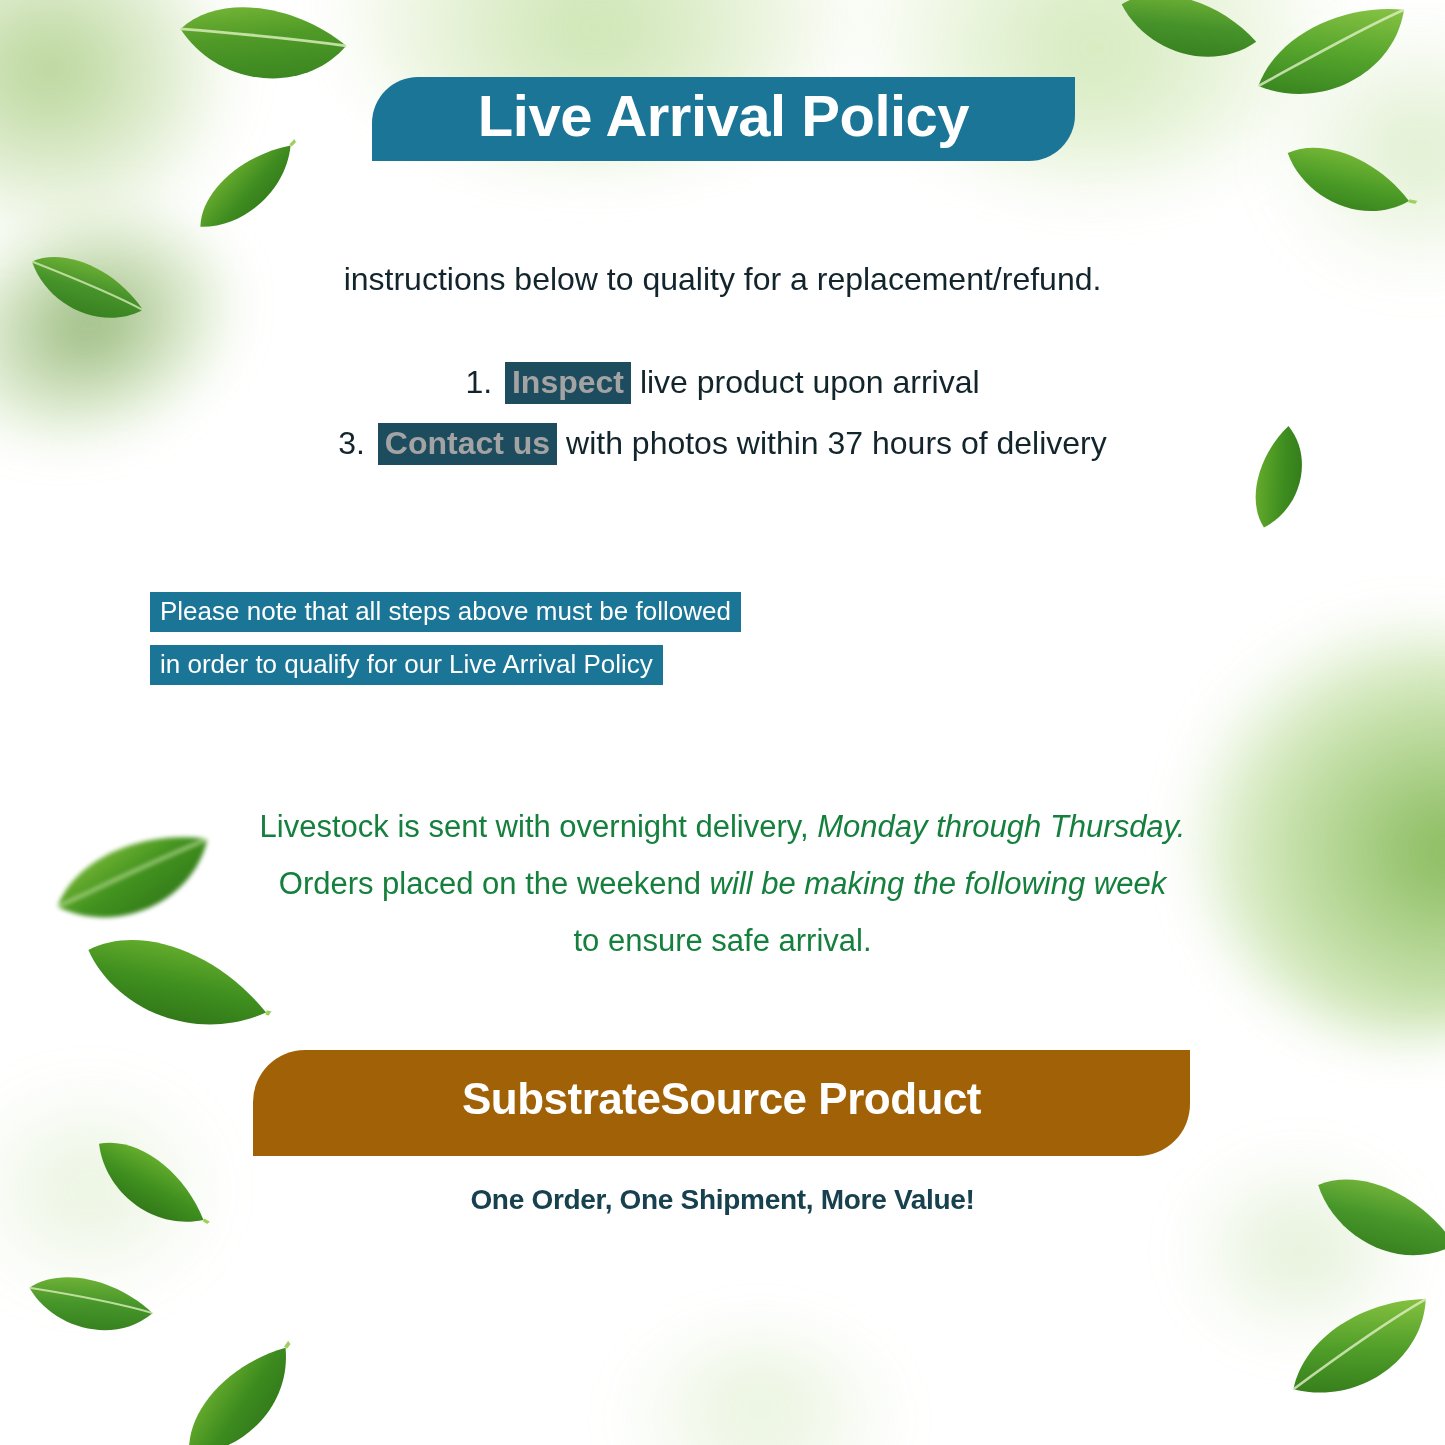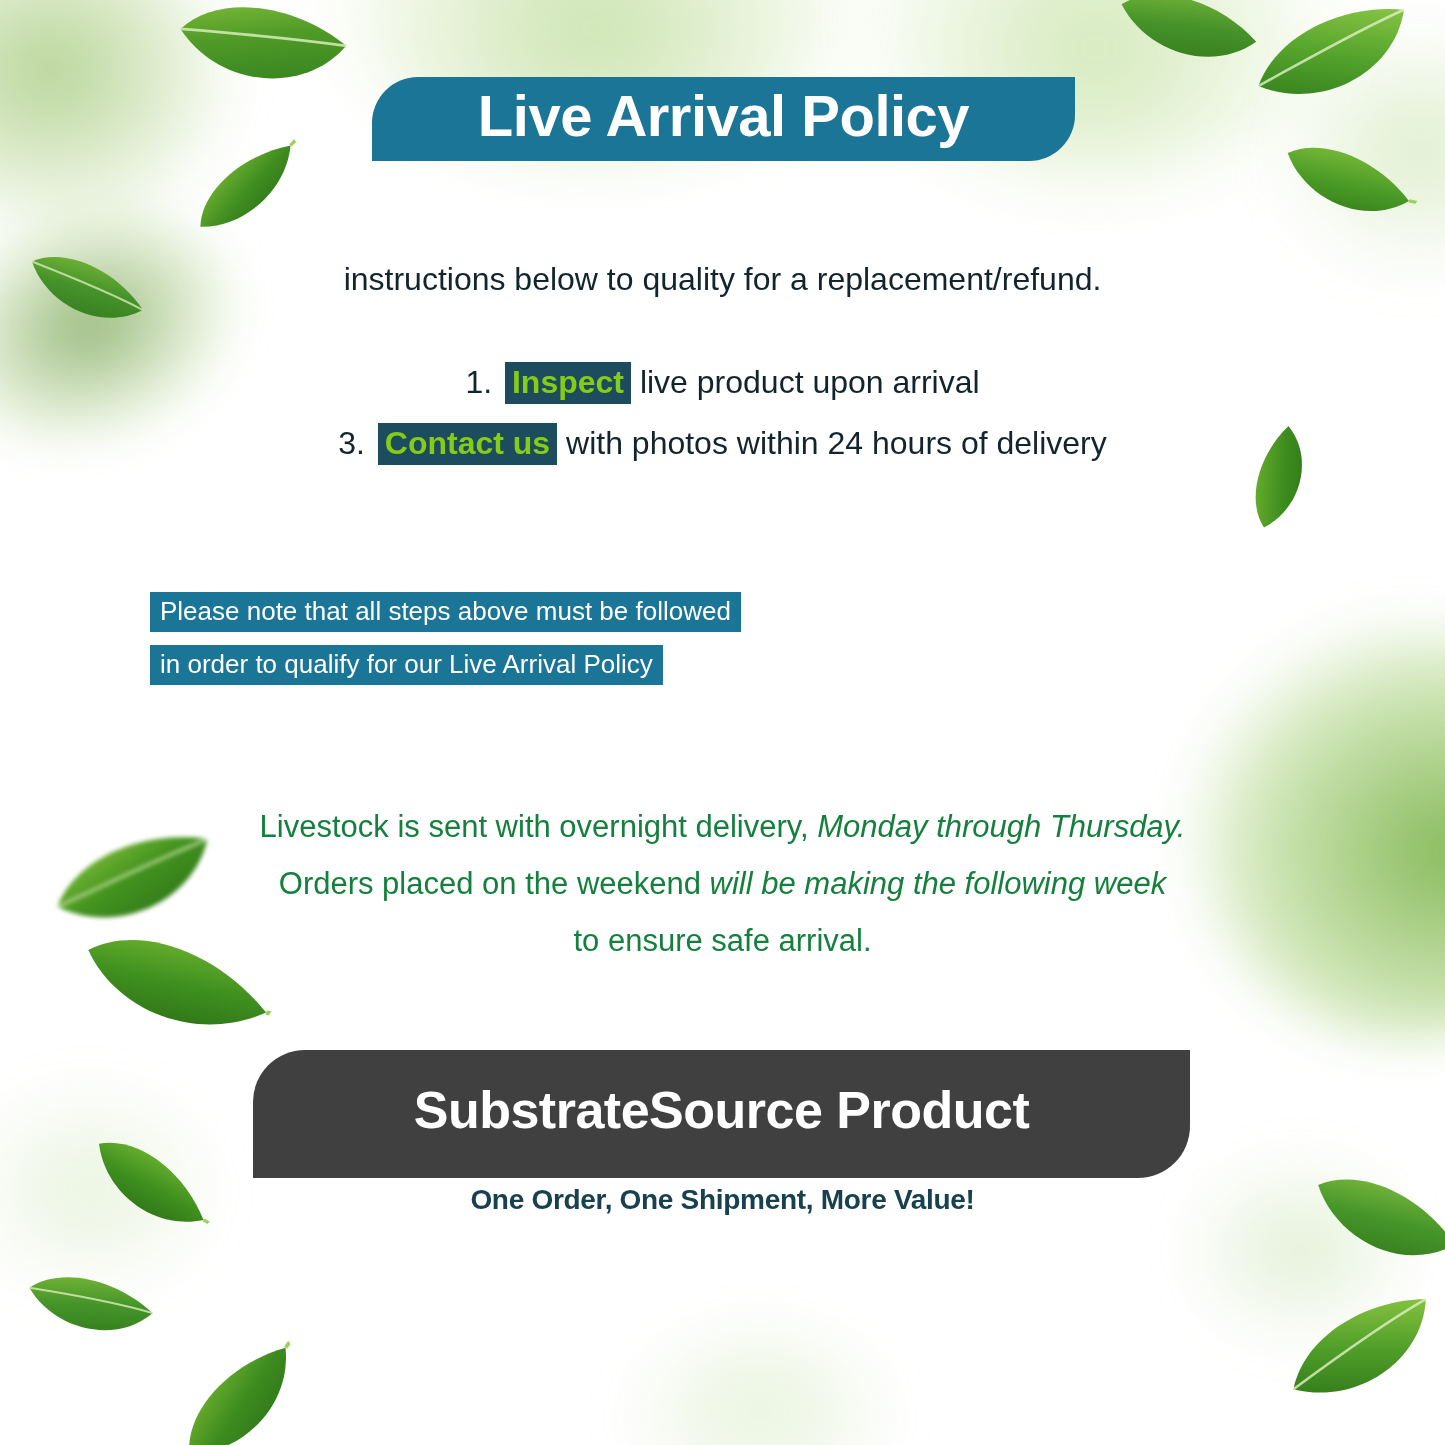--- a/index.html
+++ b/index.html
@@ -83,24 +83,24 @@
     width: 703px; height: 84px;
     background: #1b7596;
     border-radius: 46px 0 46px 0;
     font-size: 58px;
     line-height: 1;
     padding-bottom: 6px;
   }
 
   #product-banner {
     left: 253px; top: 1050px;
-    width: 937px; height: 128px;
-    background: #404040;
+    width: 937px; height: 106px;
+    background: #a16207;
     border-radius: 52px 0 52px 0;
-    font-size: 52px;
+    font-size: 44px;
     line-height: 1;
     padding-bottom: 8px;
   }
 
   .intro {
     position: absolute;
     left: 150px; top: 192px;
     width: 1145px;
     text-align: center;
     font-size: 32px;
@@ -115,21 +115,21 @@
     width: 1145px;
     text-align: center;
     font-size: 32px;
     line-height: 1.92;
     color: #12242c;
   }
   .step { white-space: nowrap; }
   .num { margin-right: 4px; }
   .hl-dark {
     background: #1c4c5e;
-    color: #84cc16;
+    color: #a3a3a3;
     font-weight: bold;
     padding: 2px 7px 4px 7px;
   }
 
   .note {
     position: absolute;
     left: 150px; top: 585px;
     width: 1145px;
     text-align: left;
     font-size: 26px;
@@ -406,21 +406,21 @@
       <div class="step">
         <span class="num">1.</span>
         <span></span>
         <span class="hl-dark">Inspect</span>
         <span> live product upon arrival</span>
       </div>
       <div class="step">
         <span class="num">3.</span>
         <span> </span>
         <span class="hl-dark">Contact us</span>
-        <span> with photos within 24 hours of delivery</span>
+        <span> with photos within 37 hours of delivery</span>
       </div>
     </div>
 
     <div class="note">
       <span class="hl-light">Please note that all steps above must be followed</span><br>
       <span class="hl-light">in order to qualify for our Live Arrival Policy</span>
     </div>
 
     <div class="ship">
       <span><span>Livestock is sent with overnight delivery, </span><i>Monday through Thursday.</i></span><br>

